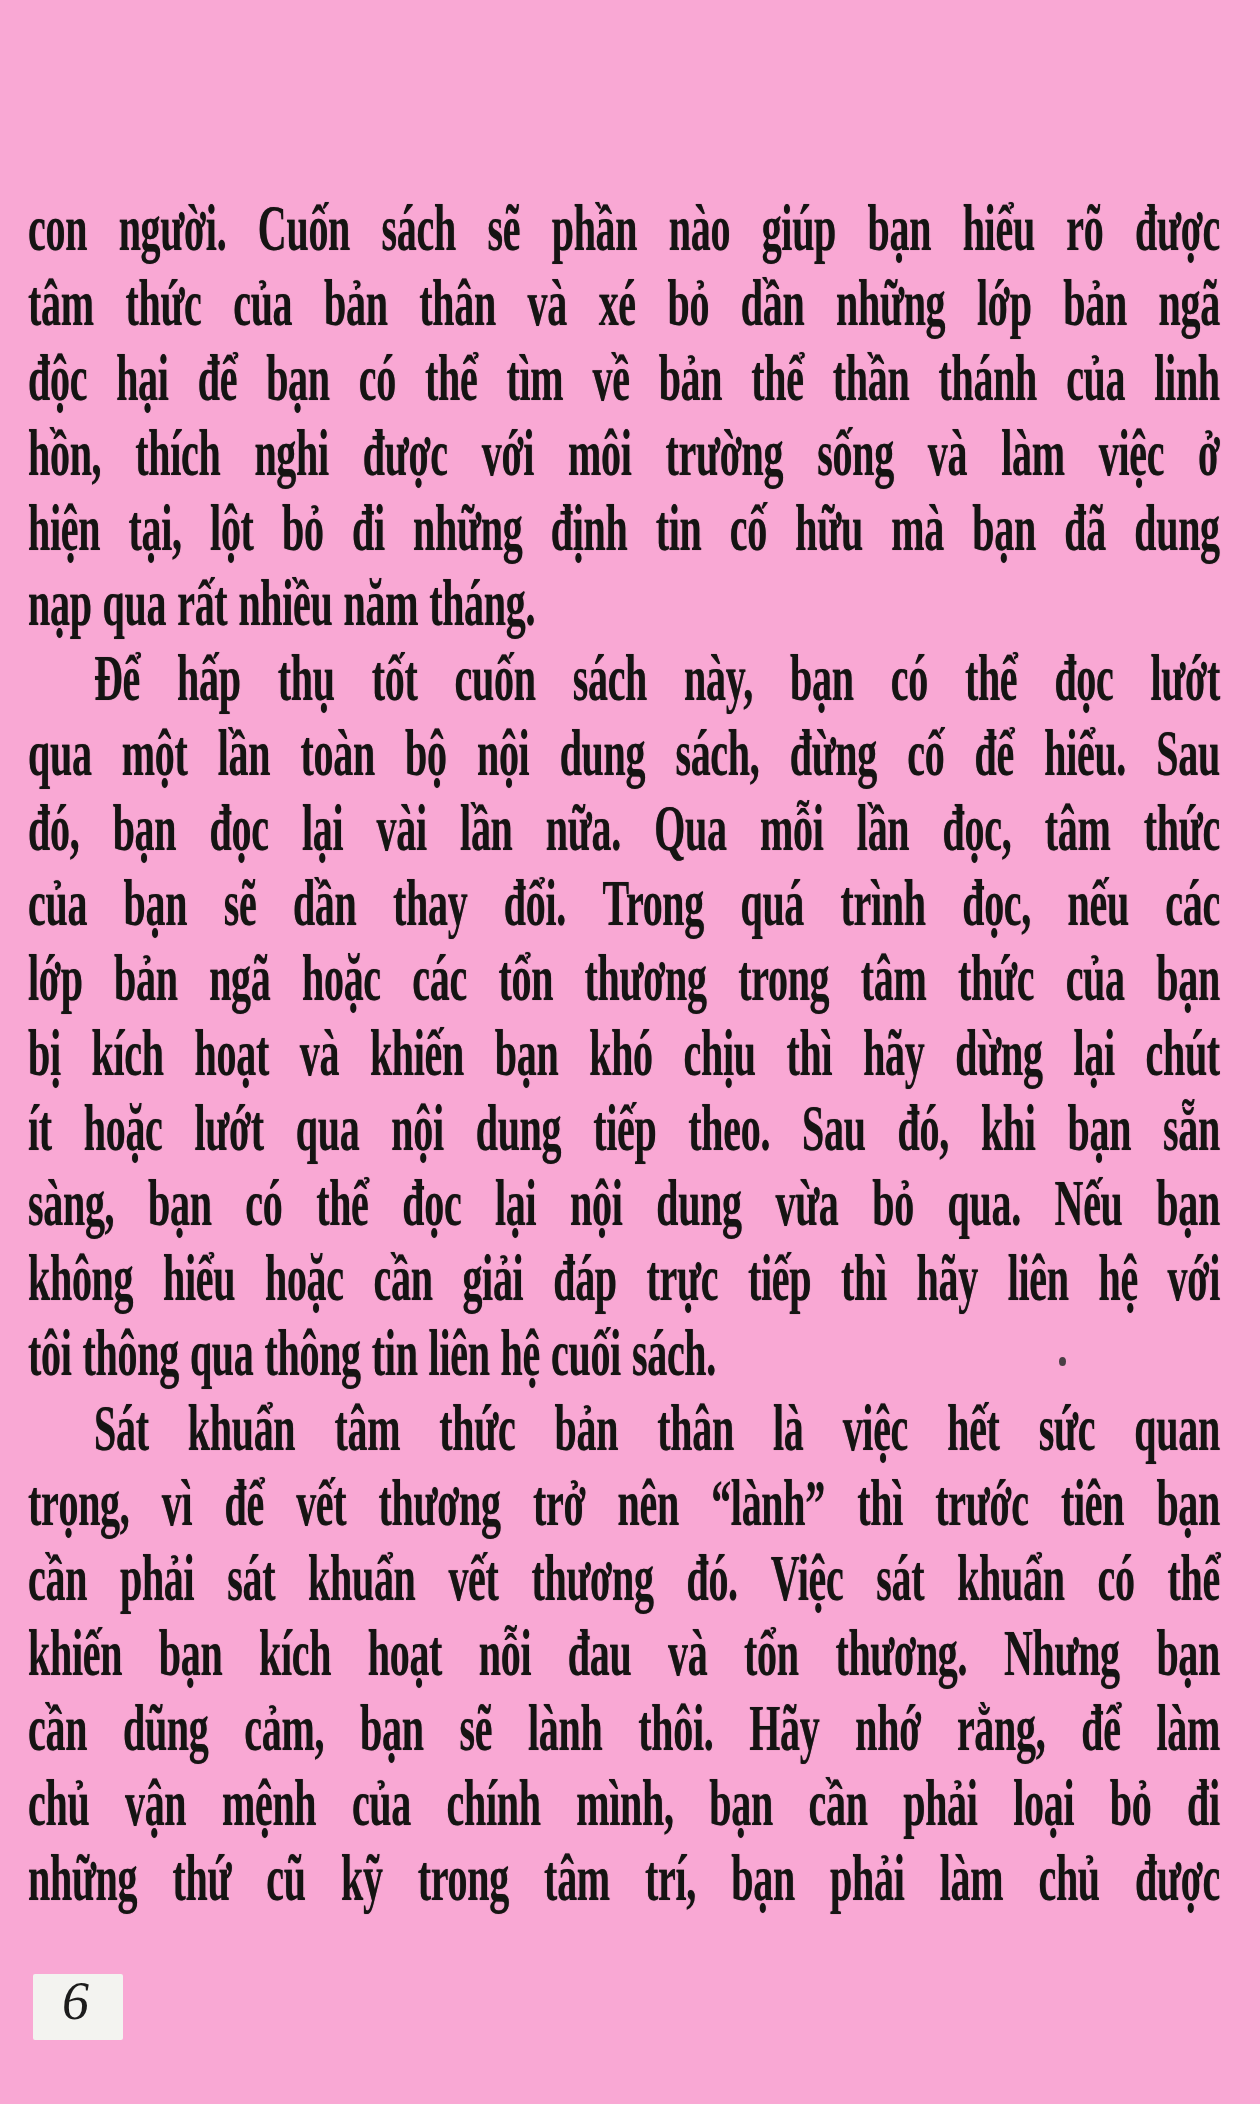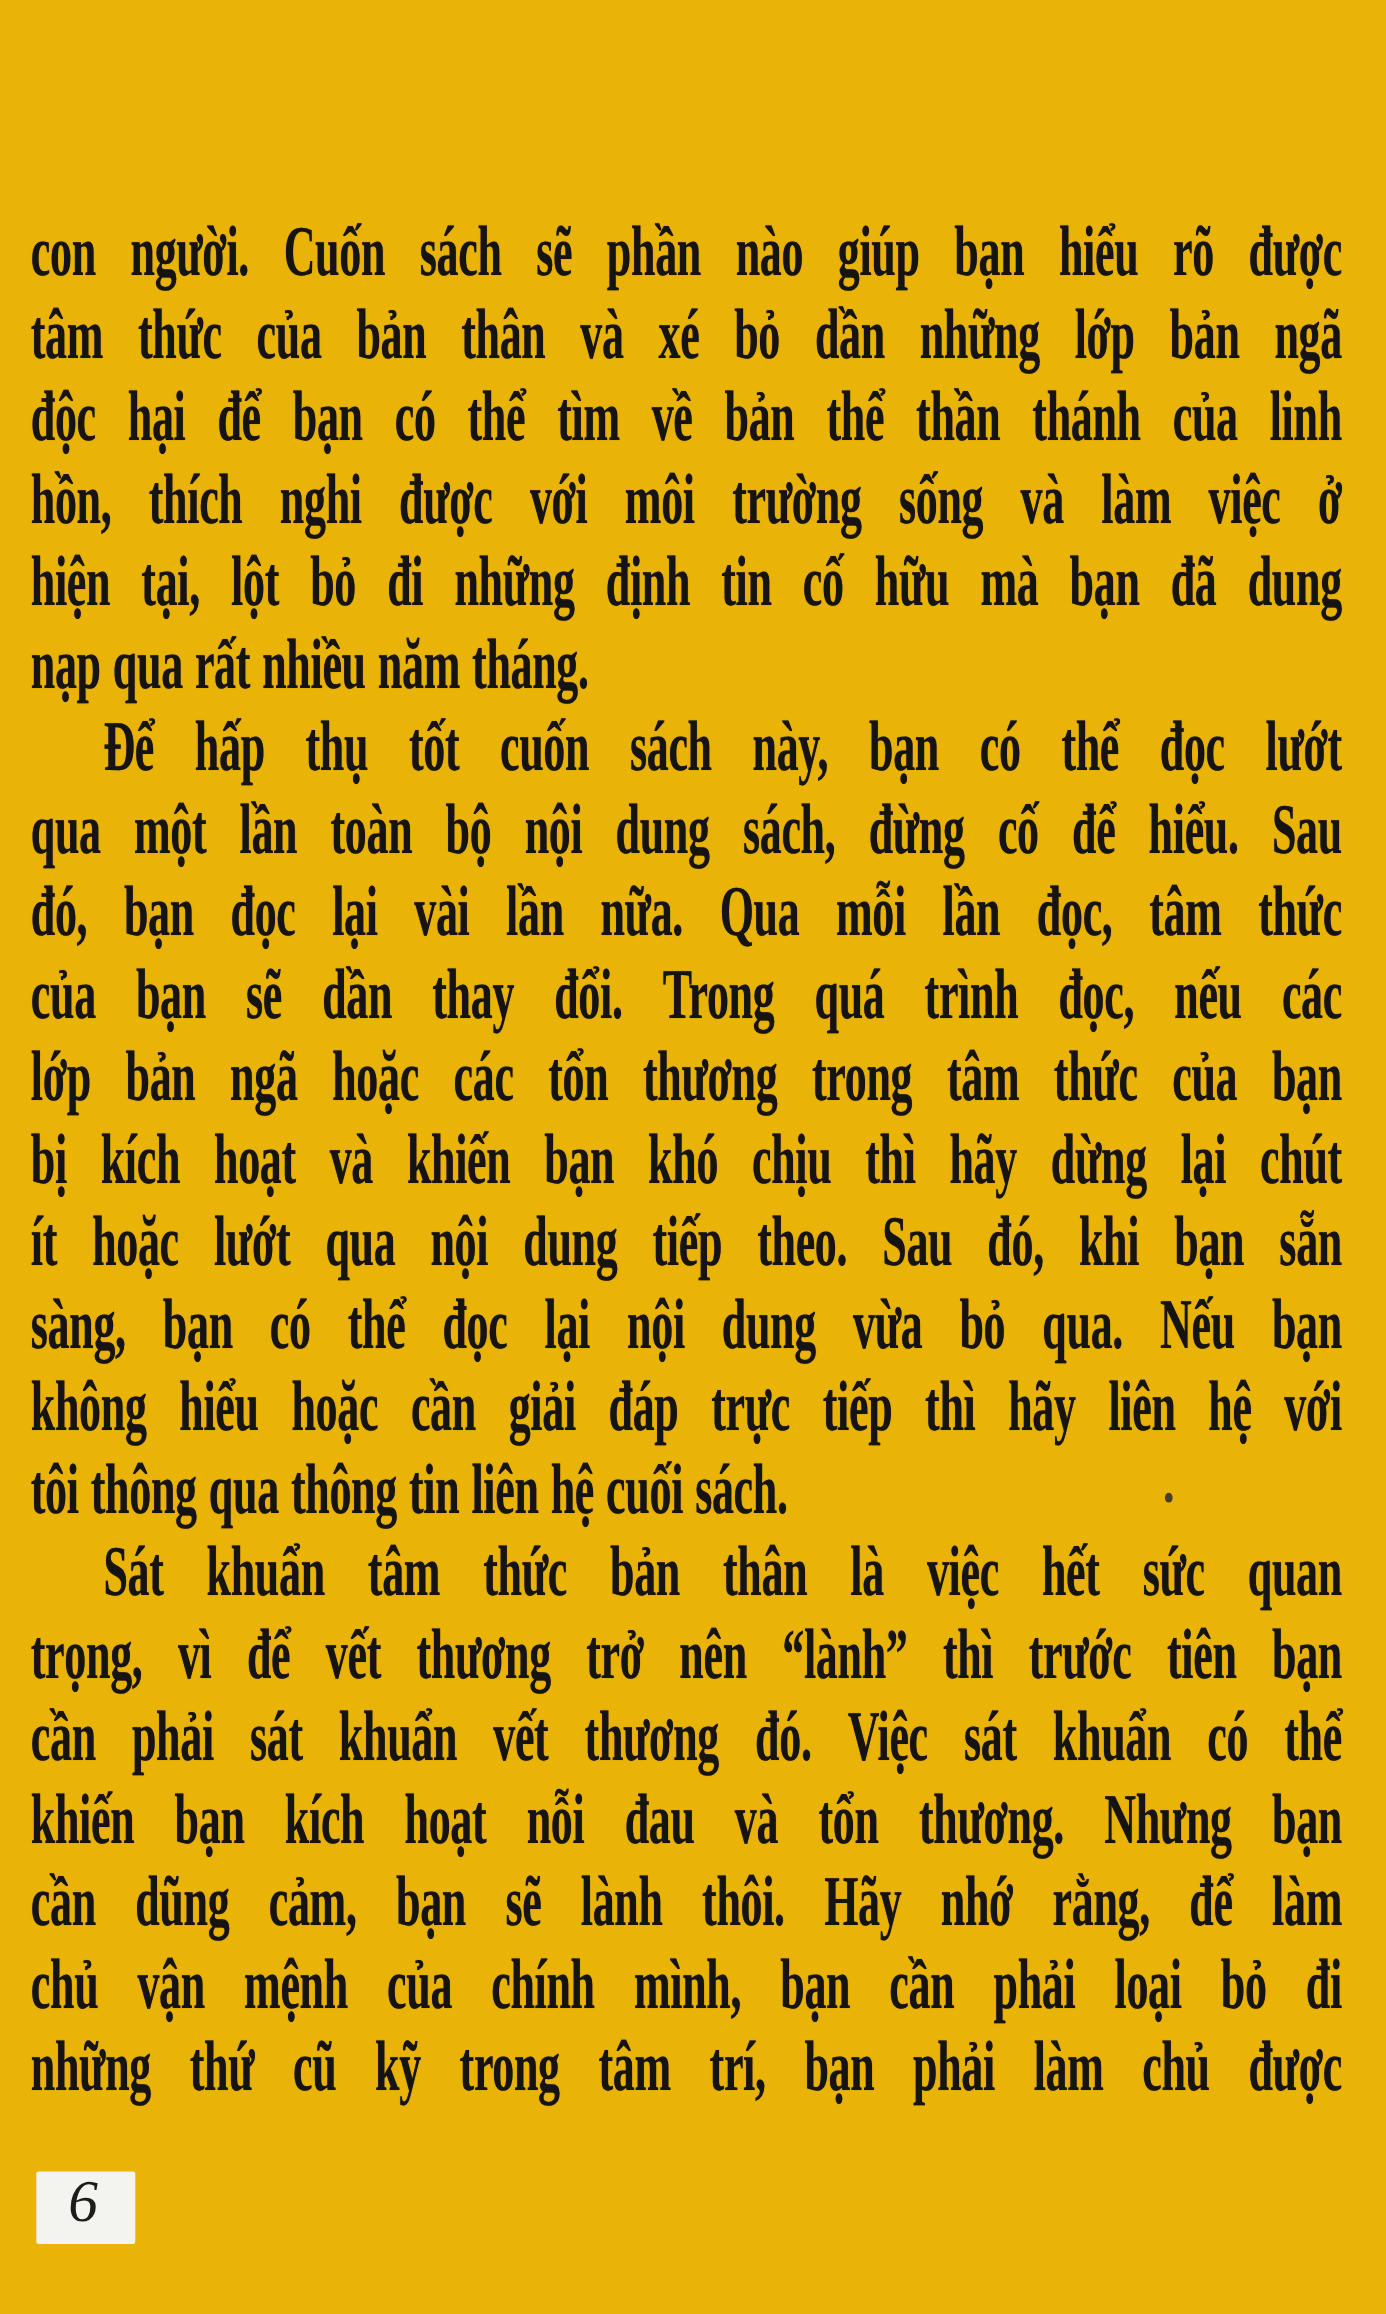--- a/index.html
+++ b/index.html
@@ -5,21 +5,21 @@
   html, body {
     margin: 0; padding: 0;
     width: 1260px; height: 2104px;
     background: #fdfdfc;
     overflow: hidden;
     font-family: "Liberation Serif", "DejaVu Serif", serif;
   }
   .page {
     position: relative;
     width: 1260px; height: 2104px;
-    background: #eab308;
+    background: #f9a8d4;
   }
   .text-block {
     position: absolute;
     left: 28px; top: 191px;
     width: 1192px;
     color: #151413;
   }
   .line {
     display: flex;
     justify-content: space-between;

